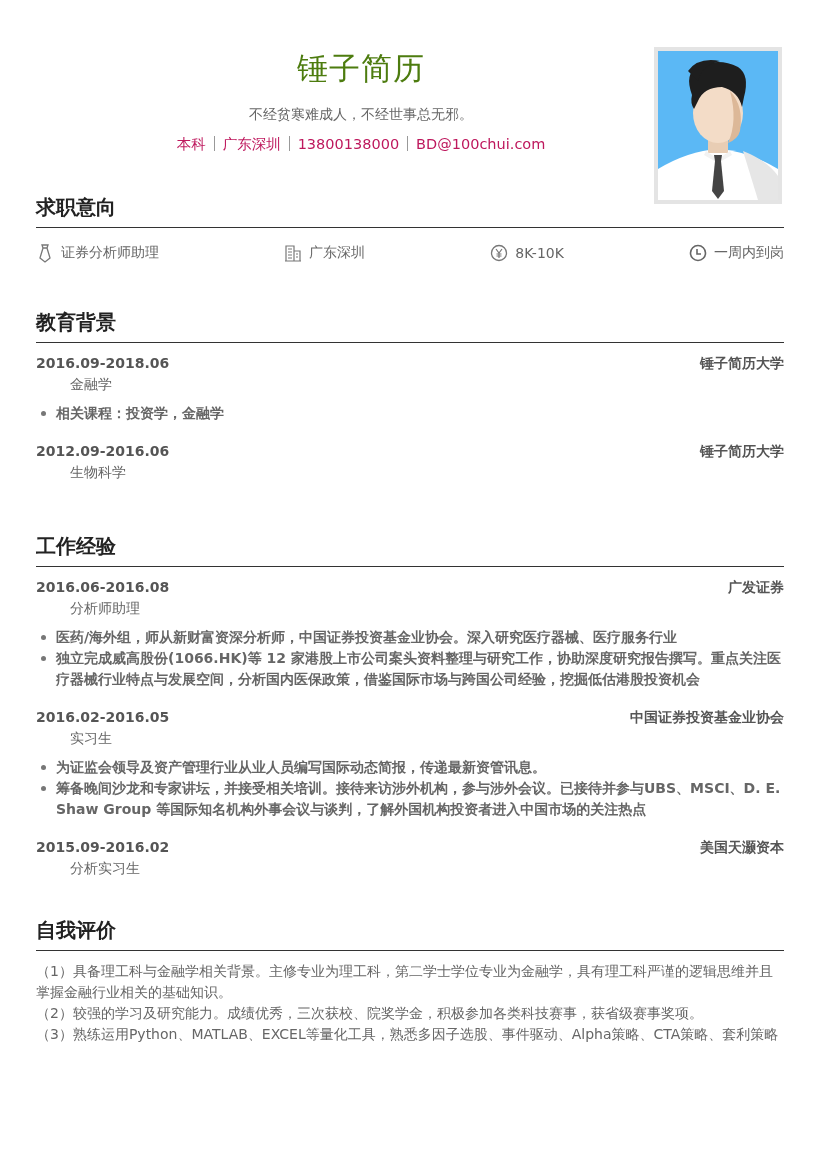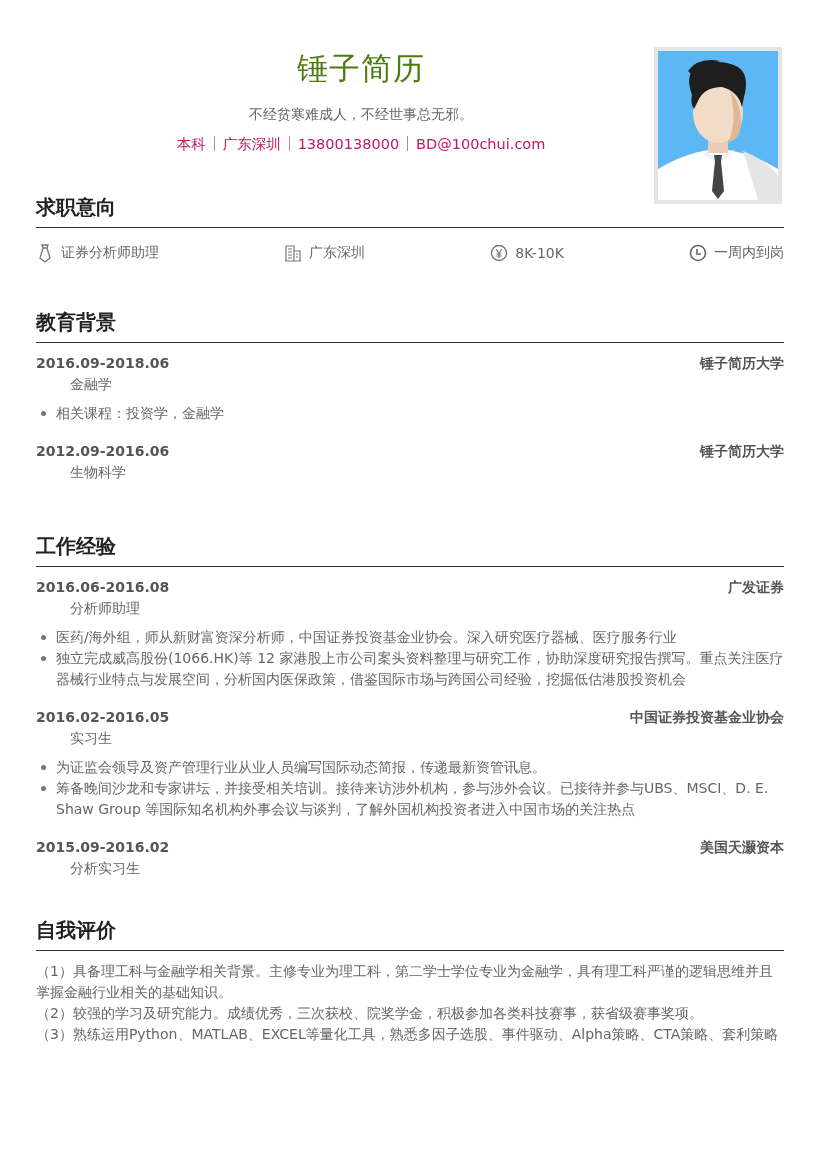--- a/index.html
+++ b/index.html
@@ -14,21 +14,21 @@
   .contact .sep { display:inline-block; width:1px; height:15px; background:#999; margin:0 8px; vertical-align:-2px; }
   .photo { position:absolute; left:618px; top:47px; width:128px; height:157px; background:#e4e4e4; box-sizing:border-box; padding:4px; }
   .photo-inner { width:100%; height:100%; background:#5bb8f5; position:relative; overflow:hidden; }
   .section-title { font-size:20px; font-weight:bold; color:#222; padding-bottom:6px; border-bottom:1.5px solid #333; }
   .intent-row { display:flex; justify-content:space-between; margin-top:15px; font-size:14px; color:#666; }
   .intent-item { display:flex; align-items:center; }
   .intent-item svg { margin-right:7px; }
   .entry-head { display:flex; justify-content:space-between; font-size:14px; font-weight:bold; color:#555; line-height:21px; }
   .entry-sub { font-size:14px; color:#666; line-height:21px;margin-left:34px; }
   ul.bullets { margin:8px 0 0 0; padding:0 0 0 20px; list-style:none; font-size:14px; color:#666; line-height:21px; }
-  ul.bullets li { position:relative; }
+  ul.bullets li { position:relative;font-weight:bold; }
   ul.bullets li::before { content:""; position:absolute; left:-15px; top:8px; width:5px; height:5px; border-radius:50%; background:#777; }
   .eval p { margin:0; font-size:14px; color:#666; line-height:21px; }
 </style>
 </head>
 <body>
 
 <div class="page">
 
   <div class="header">
     <div class="name">锤子简历</div>

